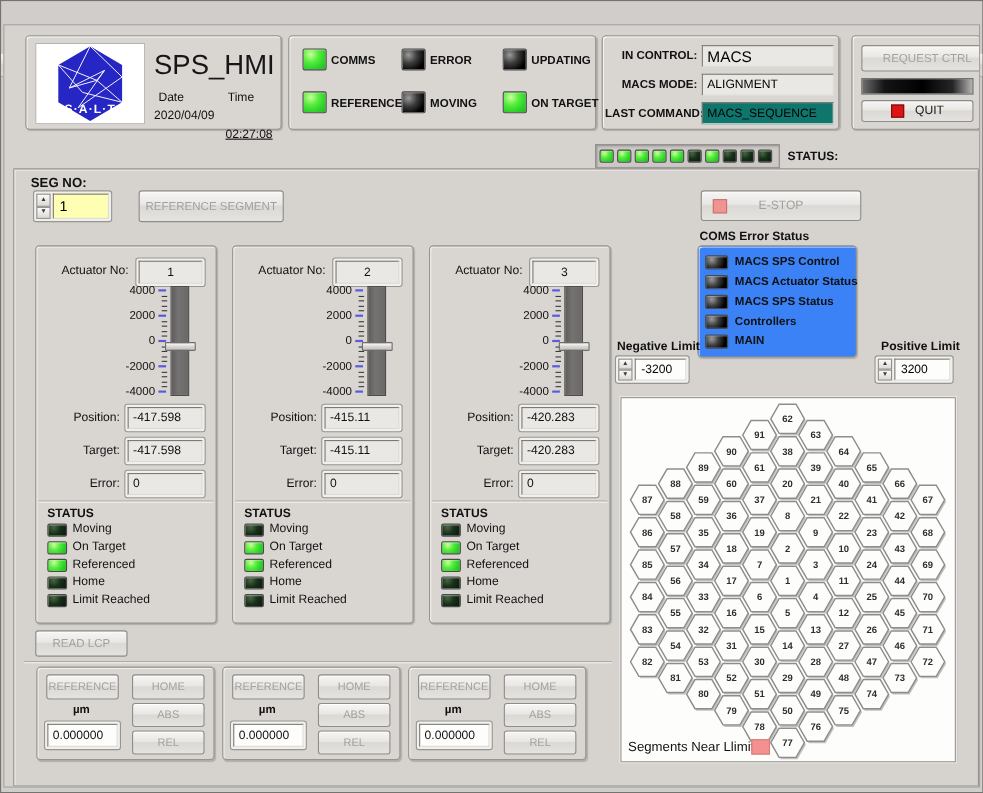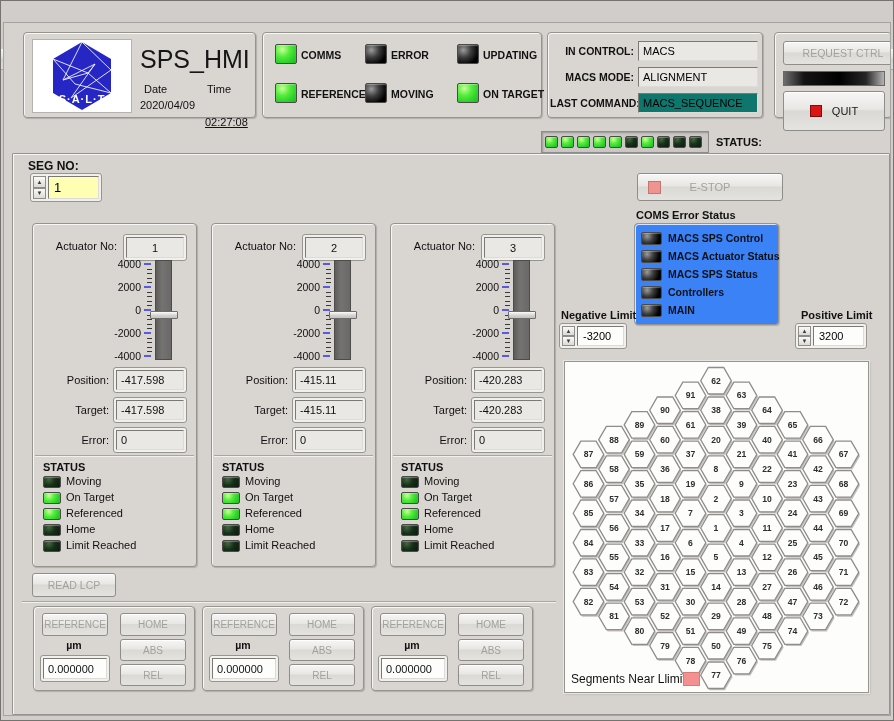--- a/index.html
+++ b/index.html
@@ -136,31 +136,31 @@
         <div class="led on" style="position: absolute; left: 12px; top: 50px; width: 22px; height: 20px;"></div>
         <div class="lbl b" style="left: 38px; top: 55px; font-size: 10.5px;">REFERENCED</div>
         <div class="led black" style="position: absolute; left: 102px; top: 50px; width: 22px; height: 20px;"></div>
         <div class="lbl b" style="left: 128px; top: 55px; font-size: 10.5px;">MOVING</div>
         <div class="led on" style="position: absolute; left: 194px; top: 50px; width: 22px; height: 20px;"></div>
         <div class="lbl b" style="left: 220px; top: 55px; font-size: 10.5px;">ON TARGET</div>
       </div>
 
     <div class="gbox" style="left:543px;top:9px;width:216px;height:86px;" id="box-ctrl">
         <div class="lbl b" style="left: 2px; top: 12px; width: 84px; text-align: right; font-size: 10.5px;">IN CONTROL:</div>
-        <div style="position: absolute; left: 90px; top: 8px; width: 120px; height: 20px; background: rgb(234, 232, 229); border-width: 1px; border-style: solid; border-color: rgb(123, 121, 116) rgb(221, 219, 216) rgb(221, 219, 216) rgb(123, 121, 116); border-image: initial; display: flex; align-items: center; padding: 0px 4px; font-size: 11px;">MACS</div>
+        <div style="position: absolute; left: 90px; top: 8px; width: 120px; height: 20px; background: rgb(234, 232, 229); border-width: 1px; border-style: solid; border-color: rgb(123, 121, 116) rgb(221, 219, 216) rgb(221, 219, 216) rgb(123, 121, 116); border-image: initial; display: flex; align-items: center; padding: 0px 4px; font-size: 14px;">MACS</div>
         <div class="lbl b" style="left: 2px; top: 38px; width: 84px; text-align: right; font-size: 10.5px;">MACS MODE:</div>
         <div style="position: absolute; left: 90px; top: 34px; width: 120px; height: 20px; background: rgb(234, 232, 229); border-width: 1px; border-style: solid; border-color: rgb(123, 121, 116) rgb(221, 219, 216) rgb(221, 219, 216) rgb(123, 121, 116); border-image: initial; display: flex; align-items: center; padding: 0px 4px; font-size: 11px;">ALIGNMENT</div>
         <div class="lbl b" style="left: 2px; top: 64px; width: 84px; text-align: right; font-size: 10.5px;">LAST COMMAND:</div>
         <div style="position: absolute; left: 90px; top: 60px; width: 120px; height: 20px; background: #0f766e; border-width: 1px; border-style: solid; border-color: rgb(123, 121, 116) rgb(221, 219, 216) rgb(221, 219, 216) rgb(123, 121, 116); border-image: initial; display: flex; align-items: center; padding: 0px 4px; font-size: 11px;">MACS_SEQUENCE</div>
       </div>
 
     <div class="gbox" style="left:770px;top:9px;width:118px;height:86px;">
       <div class="btn disabled" style="left:8px;top:8px;width:120px;height:24px;font-size:10.5px;">REQUEST CTRL</div>
       <div class="black-bar" style="left:8px;top:38px;width:102px;height:15px;"></div>
-      <div class="btn" style="left:8px;top:58px;width:102px;height:40px;">
+      <div class="btn" style="left:8px;top:58px;width:102px;height:20px;">
         <span class="sq" style="width:12px;height:12px;background:#dd1414;border:1px solid #7a0d0d;margin-right:10px;"></span>
         <span>QUIT</span>
       </div>
     </div>
 
     <div class="abs" style="left:537px;top:108px;width:168px;height:22px;background:#cbc8c5;border:1px solid #8f8d8a;box-shadow:inset 1px 1px 2px rgba(0,0,0,.25);display:flex;align-items:center;padding:0 3px;" id="led-array">
         <div class="led on" style="width: 13px; height: 12px; margin-right: 3px; flex: 0 0 auto;"></div>
         <div class="led on" style="width: 13px; height: 12px; margin-right: 3px; flex: 0 0 auto;"></div>
         <div class="led on" style="width: 13px; height: 12px; margin-right: 3px; flex: 0 0 auto;"></div>
         <div class="led on" style="width: 13px; height: 12px; margin-right: 3px; flex: 0 0 auto;"></div>
@@ -683,20 +683,21 @@
           </g>
           <g>
             <polygon points="110.2,33.5 117.8,20.2 133.2,20.2 140.8,33.5 133.2,46.7 117.8,46.7" fill="#fdfdfc" stroke="#8f8d8a" stroke-width="1.3"></polygon>
             <text x="125.5" y="36.49811322098088" text-anchor="middle">91</text>
           </g>
         </svg>
       <div class="lbl" style="left:6px;top:310px;font-size:12px;">Segments Near Llimits</div>
       <div class="abs" style="left:118px;top:310px;width:17px;height:14px;background:#f59090;border:1px solid #d87c78;"></div>
     </div>
 
+  <div class="btn disabled" style="left: 122px; top: 150px; width: 132px; height: 29px; font-size: 10.5px;">REFERENCE SEGMENT</div>
       <div class="gbox" style="left: 28px; top: 200px; width: 165px; height: 344px;">
         <div class="lbl" style="left: 4px; top: 16px; width: 80px; text-align: right;">Actuator No:</div>
         <div class="vframe" style="left: 90px; top: 10px; width: 64px; height: 27px;">
           <div class="vinner center">1</div>
         </div>
         <div class="lbl" style="left: 30px; top: 34px; width: 78px; text-align: right; font-size: 10.5px;">4000</div>
         <div class="tickM" style="left: 111px; top: 39px;"></div>
         <div class="tickm" style="left: 114px; top: 44.6px;"></div>
         <div class="tickm" style="left: 114px; top: 49.2px;"></div>
         <div class="tickm" style="left: 114px; top: 53.8px;"></div>

